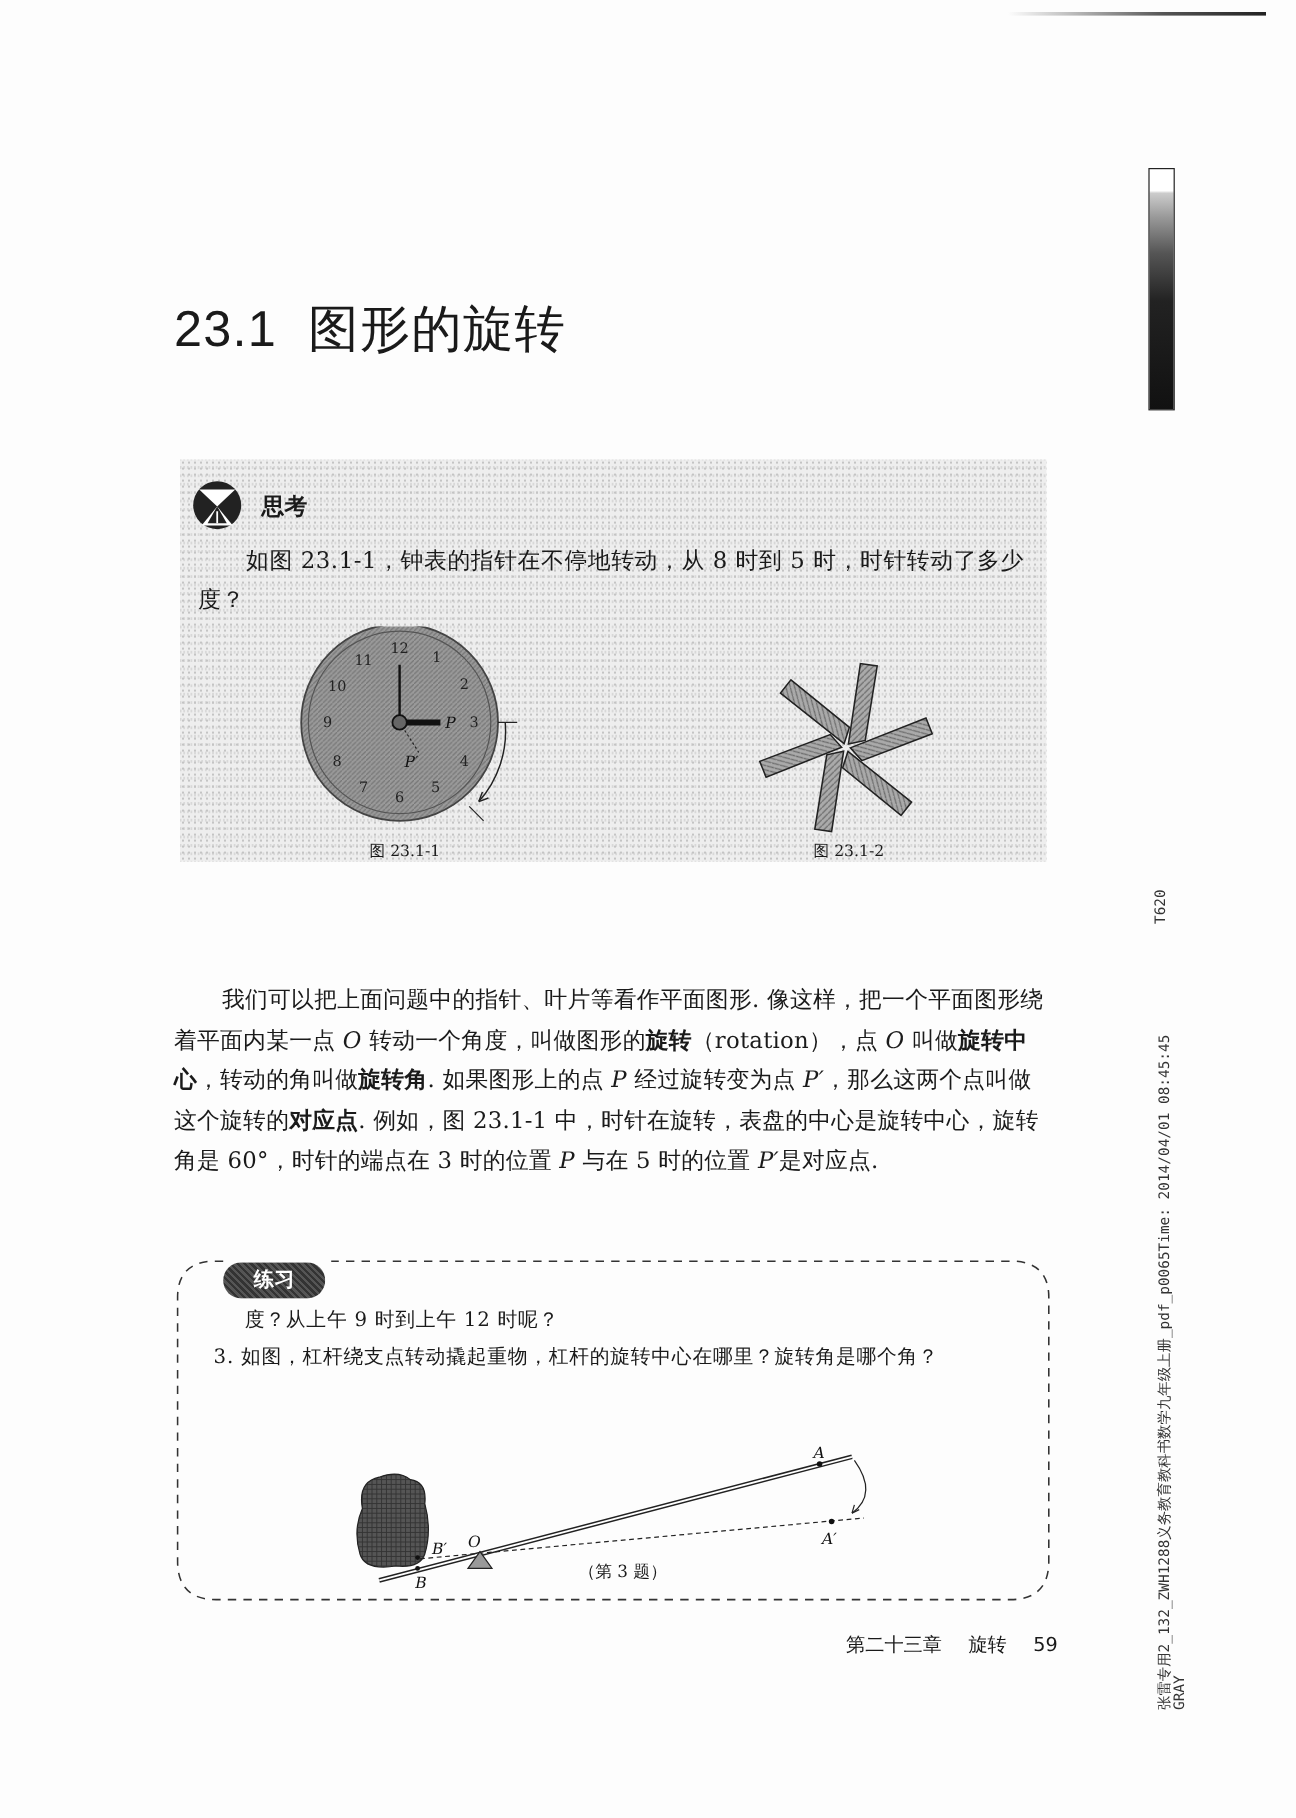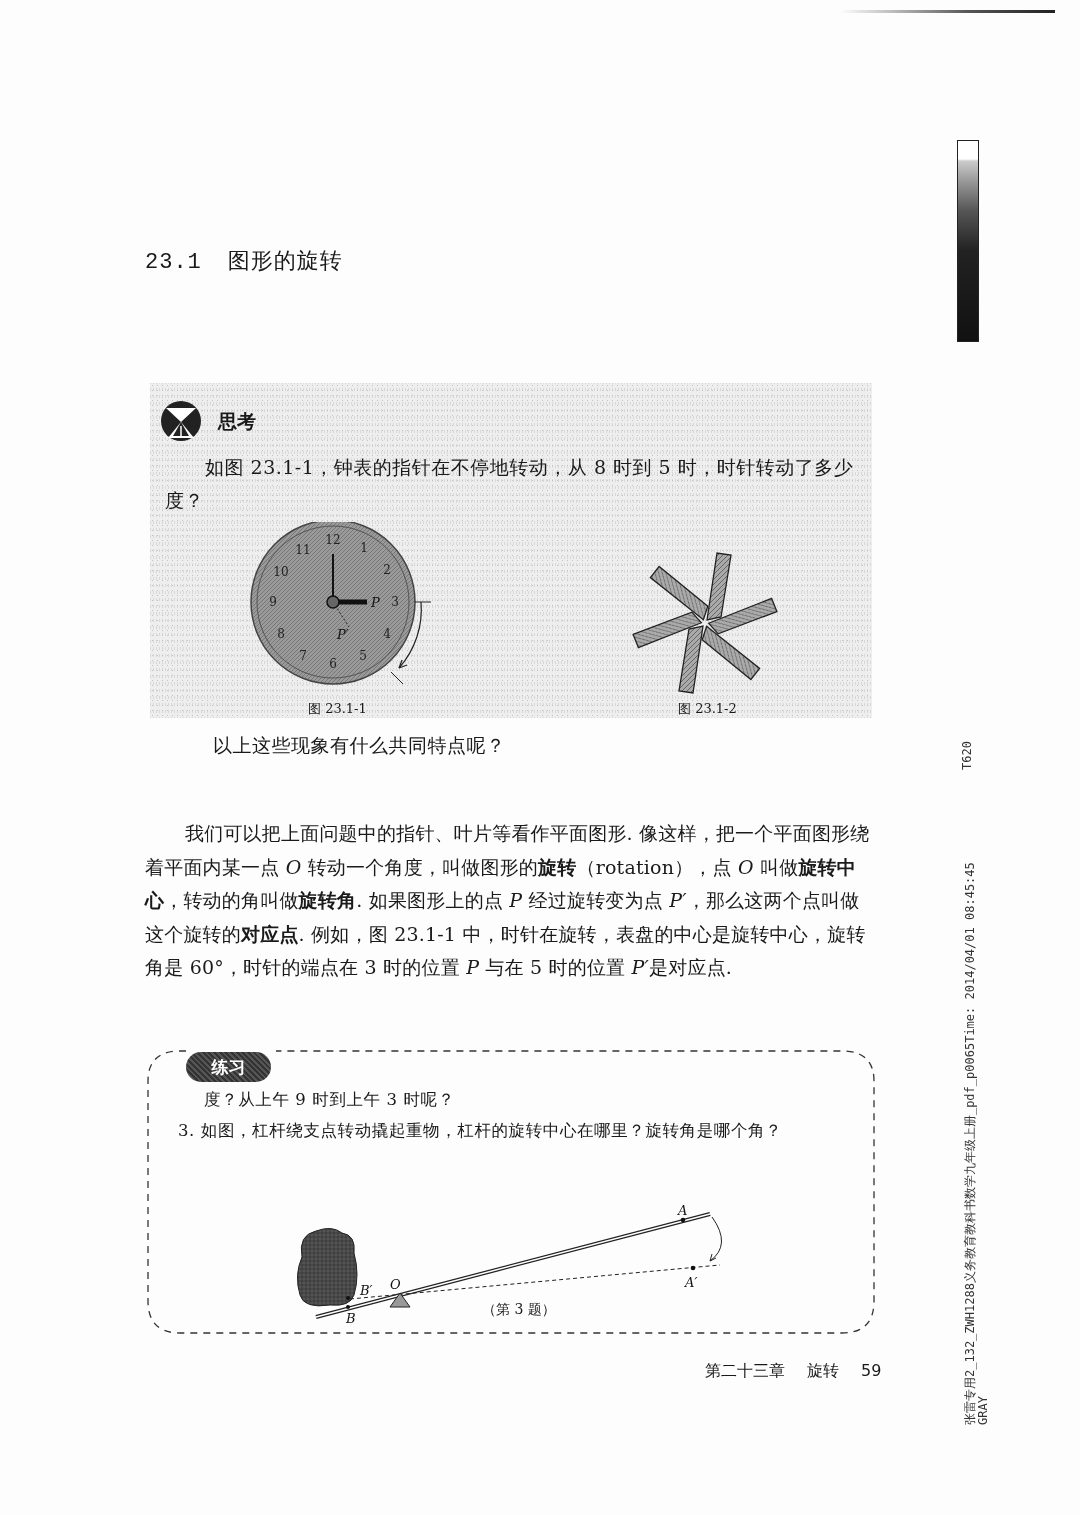--- a/index.html
+++ b/index.html
@@ -3,21 +3,21 @@
 <meta charset="utf-8">
 <style>
   html,body{margin:0;padding:0;}
   body{width:1080px;height:1515px;background:#fdfdfd;position:relative;overflow:hidden;
        font-family:"DejaVu Serif","Liberation Serif",serif;color:#1a1a1a;}
   .abs{position:absolute;}
   .topline{left:840px;top:10px;width:215px;height:3px;
            background:linear-gradient(90deg,rgba(0,0,0,0) 0%,#bbb 25%,#555 60%,#222 100%);}
   .graybar{left:957px;top:140px;width:20px;height:200px;border:1px solid #222;
            background:linear-gradient(180deg,#fff 0%,#fff 9%,#ccc 10%,#999 20%,#555 35%,#222 55%,#111 100%);}
-  .section-title{left:145px;top:246px;font-size:22px;letter-spacing:1px;font-family:Liberation Mono, monospace;}
+  .section-title{left:145px;top:246px;font-size:42px;letter-spacing:1px;font-family:Liberation Sans, sans-serif;}
   .section-title .num{margin-right:26px;}
   .think-box{left:150px;top:383px;width:722px;height:335px;
       background-color:#eeeeee;
       background-image:radial-gradient(#c4c4c4 0.7px,transparent 0.8px),radial-gradient(#d8d8d8 0.6px,transparent 0.7px);
       background-size:5px 5px,3px 7px;background-position:0 0,2px 3px;}
   .think-icon{left:160px;top:400px;width:42px;height:42px;}
   .think-label{left:218px;top:409px;font-size:19px;font-weight:bold;font-family:"DejaVu Sans",sans-serif;text-align:center;}
   .para{font-size:19px;line-height:33px;}
   .think-text{left:165px;top:451px;width:705px;text-indent:40px;letter-spacing:0.5px;}
   .clock{left:245px;top:522px;width:205px;height:190px;}
@@ -128,31 +128,30 @@
         <path d="M2 -3 L12 -70 L26 -68 L16 -6 Z"></path>
       </g>
     <g transform="rotate(300)">
         <path d="M2 -3 L12 -70 L26 -68 L16 -6 Z"></path>
       </g>
   </g>
 </svg>
 <div class="abs caption cap2">图 23.1-2</div>
 
 <div class="abs para after-text">
-  <div>以上这些现象有什么共同特点呢？</div>
 </div>
 
 <div class="abs body-text"><span>我们可以把上面问题中的指针、叶片等看作平面图形. 像这样，把一个平面图形绕着平面内某一点 </span><i>O</i><span> 转动一个角度，叫做图形的</span><b>旋转</b><span>（rotation），点 </span><i>O</i><span> 叫做</span><b>旋转中心</b><span>，转动的角叫做</span><b>旋转角</b><span>. 如果图形上的点 </span><i>P</i><span> 经过旋转变为点 </span><i>P′</i><span>，那么这两个点叫做这个旋转的</span><b>对应点</b><span>. 例如，图 23.1-1 中，时针在旋转，表盘的中心是旋转中心，旋转角是 60°，时针的端点在 3 时的位置 </span><i>P</i><span> 与在 5 时的位置 </span><i>P′</i><span>是对应点.</span></div>
 
 <svg class="abs exercise-frame" viewBox="0 0 730 295">
   <path d="M40 10 L30 10 Q2 12 2 40 L2 260 Q2 292 34 292 L696 292 Q728 292 728 260 L728 40 Q728 12 700 10 L130 10" fill="none" stroke="#333" stroke-width="1.3" stroke-dasharray="7,6"></path>
 </svg>
 <div class="abs exercise-badge">练习</div>
 <div class="abs exercise-list">
-  <span class="item cont">度？从上午 9 时到上午 3 时呢？</span>
+  <span class="item cont">度？从上午 9 时到上午 12 时呢？</span>
   <span class="item">3. 如图，杠杆绕支点转动撬起重物，杠杆的旋转中心在哪里？旋转角是哪个角？</span>
 </div>
 
 <svg class="abs lever" viewBox="0 0 470 140">
   <defs>
     <pattern id="rock" width="4" height="4" patternUnits="userSpaceOnUse">
       <rect width="4" height="4" fill="#555"></rect>
       <path d="M0 2 L4 2 M2 0 L2 4" stroke="#333" stroke-width="0.8"></path>
     </pattern>
   </defs>

